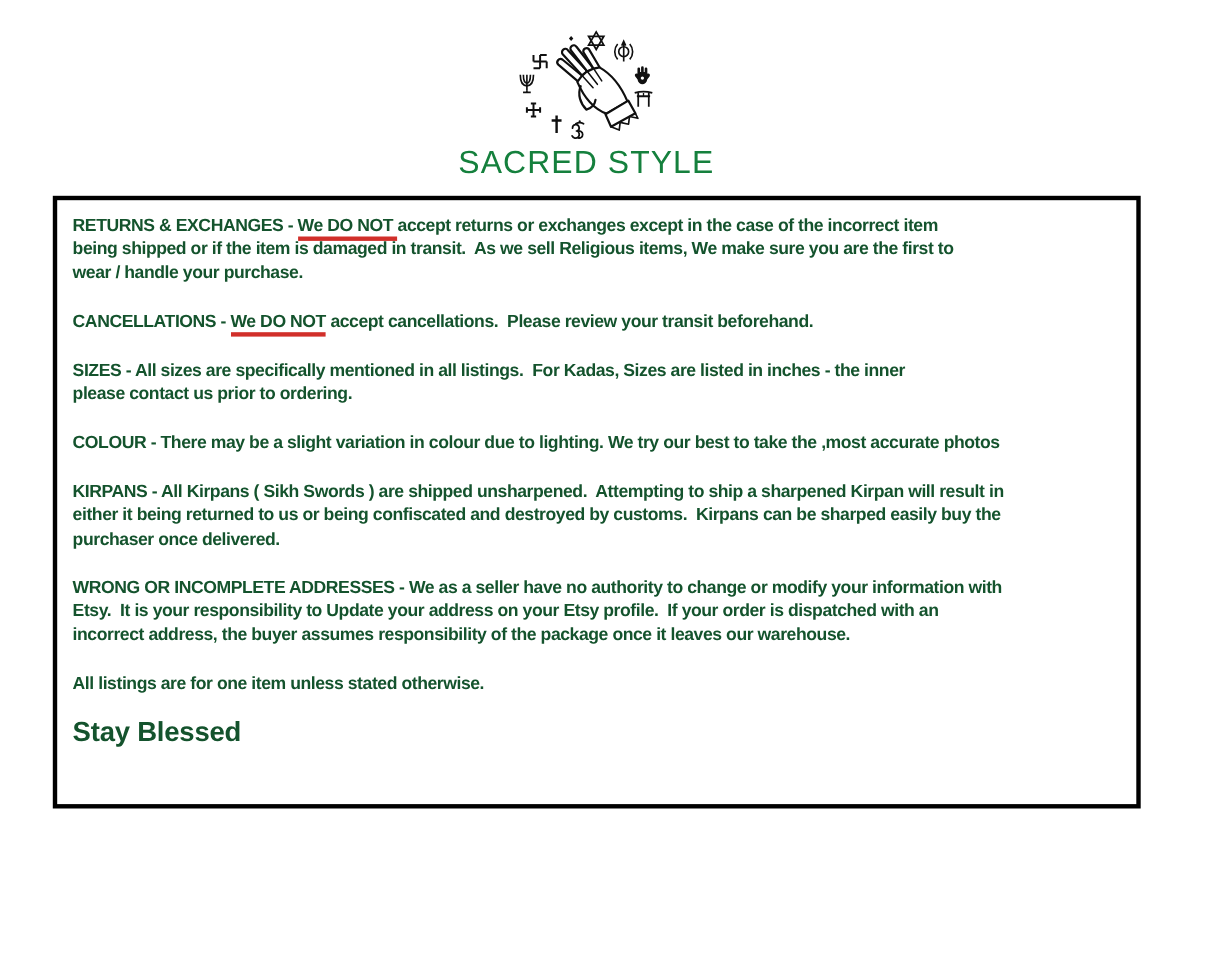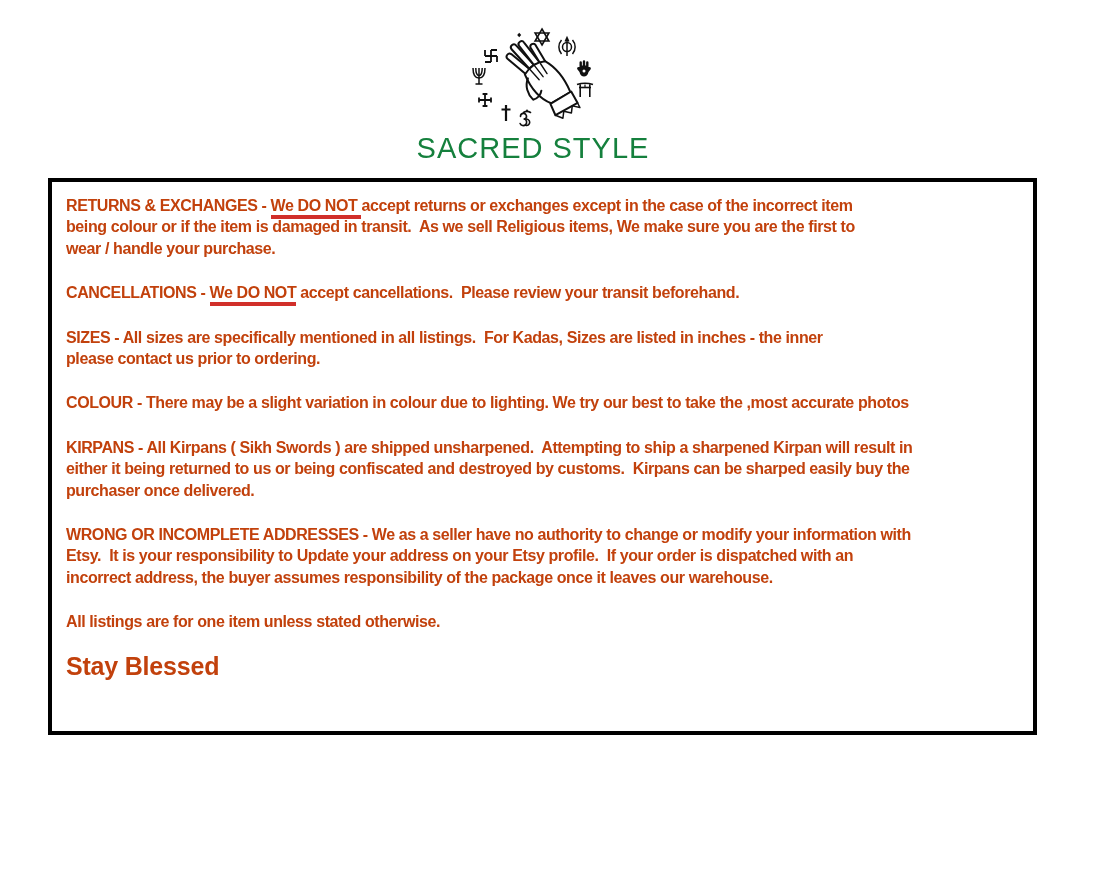--- a/index.html
+++ b/index.html
@@ -34,21 +34,21 @@
   .policy-box {
     position: absolute;
     left: 48px; top: 178px;
     width: 989px; height: 557px;
     box-sizing: border-box;
     border: 4px solid #000000;
     padding: 13px 14px 0 14px;
   }
   .para {
     margin: 0 0 23px 0;
-    color: #c2410c;
+    color: #14532d;
     font-weight: 700;
     font-size: 16px;
     line-height: 21.4px;
     letter-spacing: -0.4px;
   }
   .line { white-space: pre; }
   .red-underline {
     border-bottom: 4px solid #d12f2a;
     padding-bottom: 1px;
   }
@@ -134,21 +134,21 @@
       <path d="M -3.5,8 H 3.5 M 0,6 V 8"></path>
     </g>
   </svg>
 
   <div class="wordmark">SACRED STYLE</div>
 
   <div class="policy-box">
 
     <p class="para">
       <span class="line" style="display: block;"><span>RETURNS &amp; EXCHANGES - </span><span class="red-underline">We DO NOT </span><span>accept returns or exchanges except in the case of the incorrect item</span></span>
-      <span class="line" style="display: block;">being colour or if the item is damaged in transit.  As we sell Religious items, We make sure you are the first to</span>
+      <span class="line" style="display: block;">being shipped or if the item is damaged in transit.  As we sell Religious items, We make sure you are the first to</span>
       <span class="line" style="display: block;">wear / handle your purchase.</span>
     </p>
 
     <p class="para">
       <span class="line" style="display: block;"><span>CANCELLATIONS - </span><span class="red-underline">We DO NOT</span><span> accept cancellations.  Please review your transit beforehand.</span></span>
     </p>
 
     <p class="para">
       <span class="line" style="display: block;">SIZES - All sizes are specifically mentioned in all listings.  For Kadas, Sizes are listed in inches - the inner</span>
       <span class="line" style="display: block;">please contact us prior to ordering.</span>

